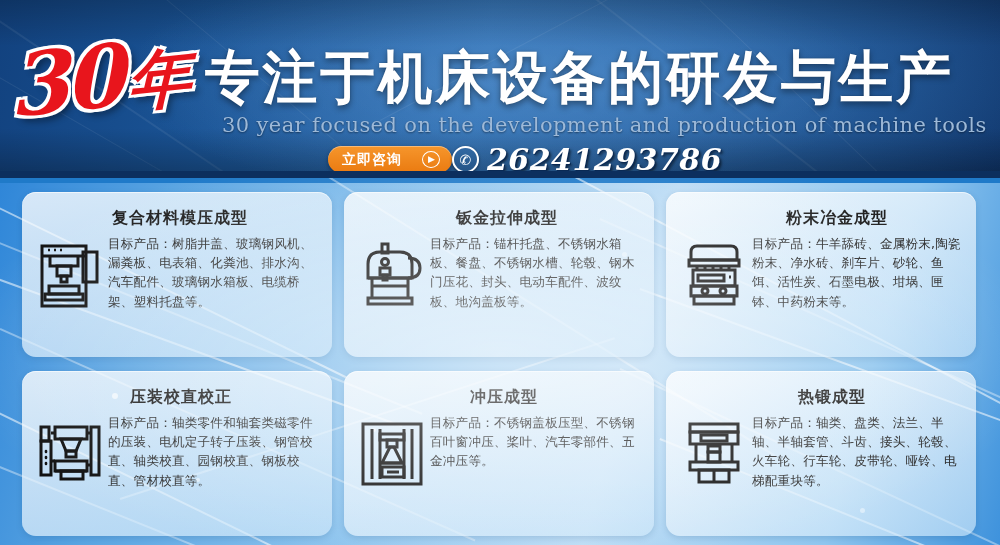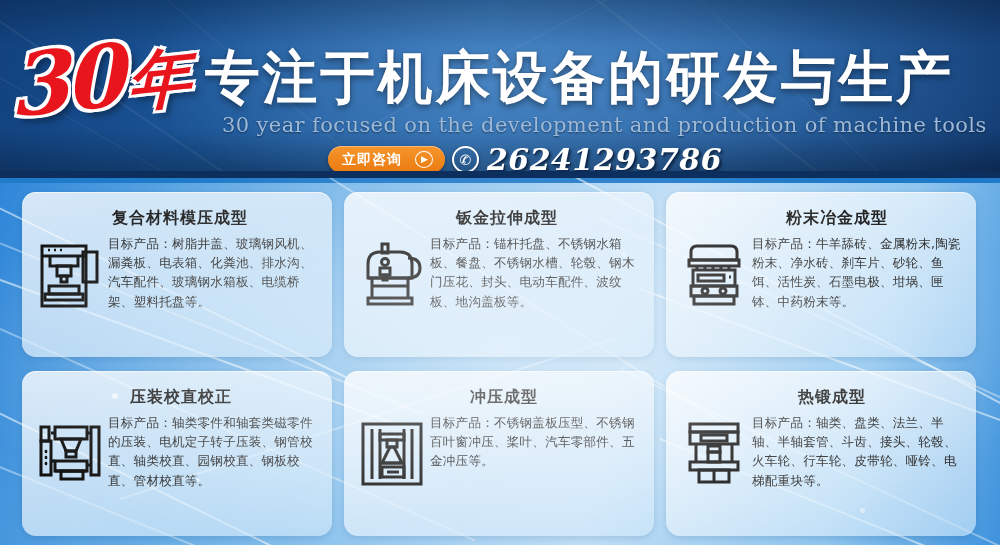--- a/index.html
+++ b/index.html
@@ -53,21 +53,21 @@
     font-family:"DejaVu Serif","Liberation Serif",serif;
     font-size:21px;color:#9db9d8;letter-spacing:.4px;white-space:nowrap;
     text-shadow:0 1px 2px rgba(0,0,0,.45);
   }
 
   .cta{
     position:absolute;left:328px;top:146px;
     height:27px;padding:0 12px 0 14px;border-radius:14px;
     background:linear-gradient(180deg,#f6962c 0%,#ea7a10 100%);
     box-shadow:0 2px 4px rgba(0,0,0,.35), inset 0 1px 0 rgba(255,255,255,.35);
-    display:flex;align-items:center;gap:13px;cursor:pointer;
+    display:flex;align-items:center;gap:20px;cursor:pointer;
   }
   .cta-label{font-size:14px;color:#fff;font-weight:bold;letter-spacing:1px;}
   .cta-arrow{
     width:15px;height:15px;border-radius:50%;border:1.4px solid #fff;
     display:flex;align-items:center;justify-content:center;
     font-size:9px;color:#fff;line-height:1;padding-left:1px;
   }
 
   .phone-wrap{position:absolute;left:452px;top:142px;display:flex;align-items:center;gap:8px;}
   .phone-icon{

